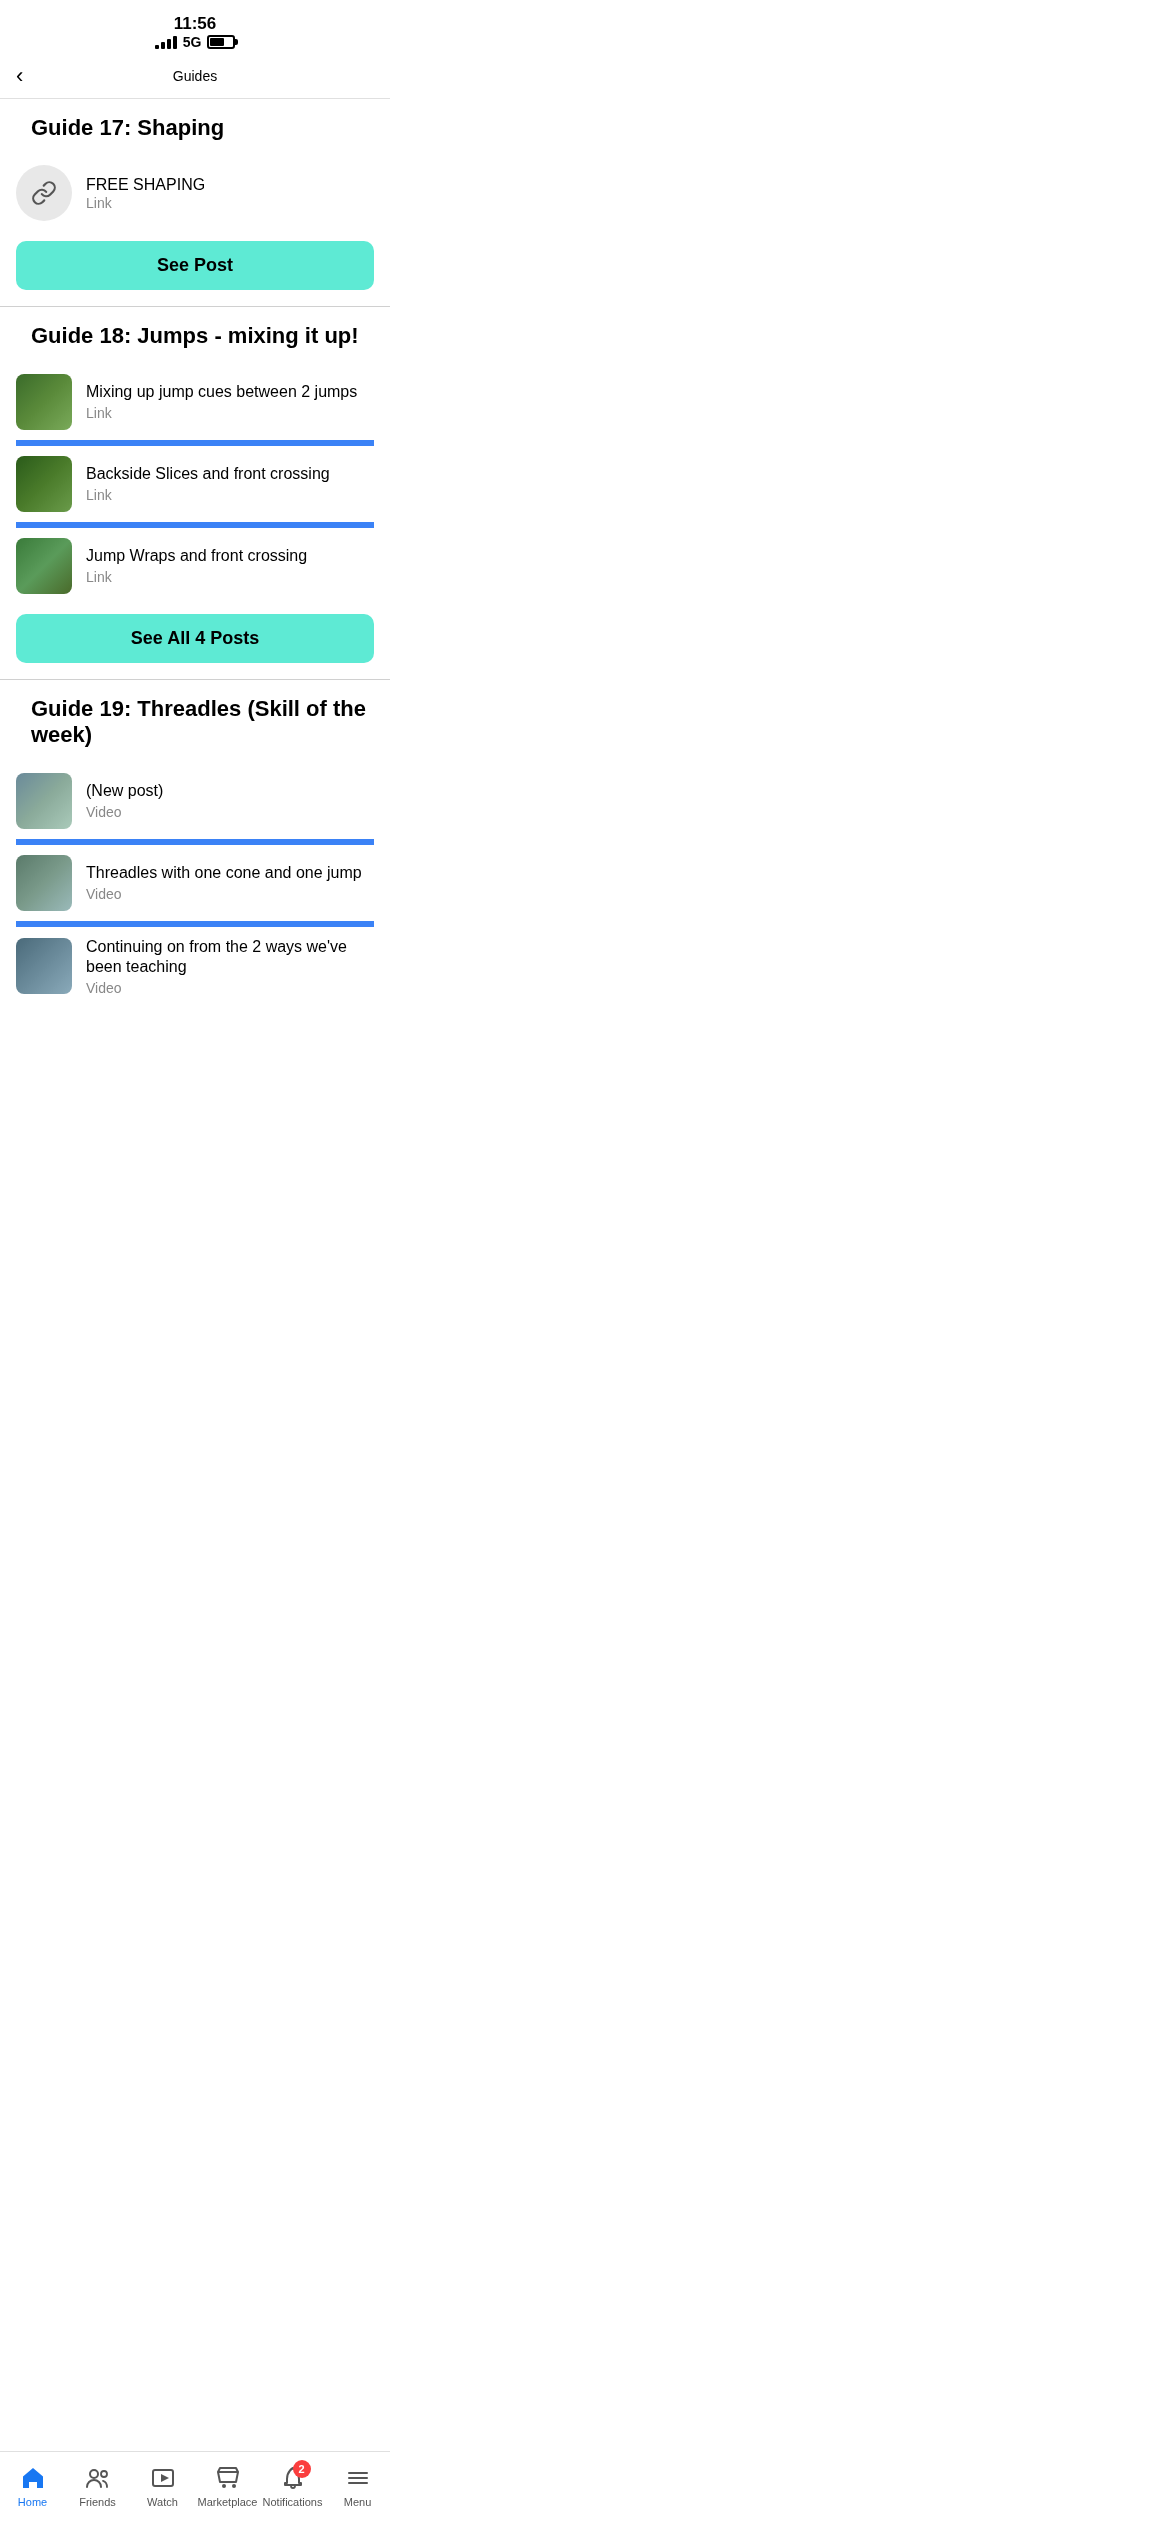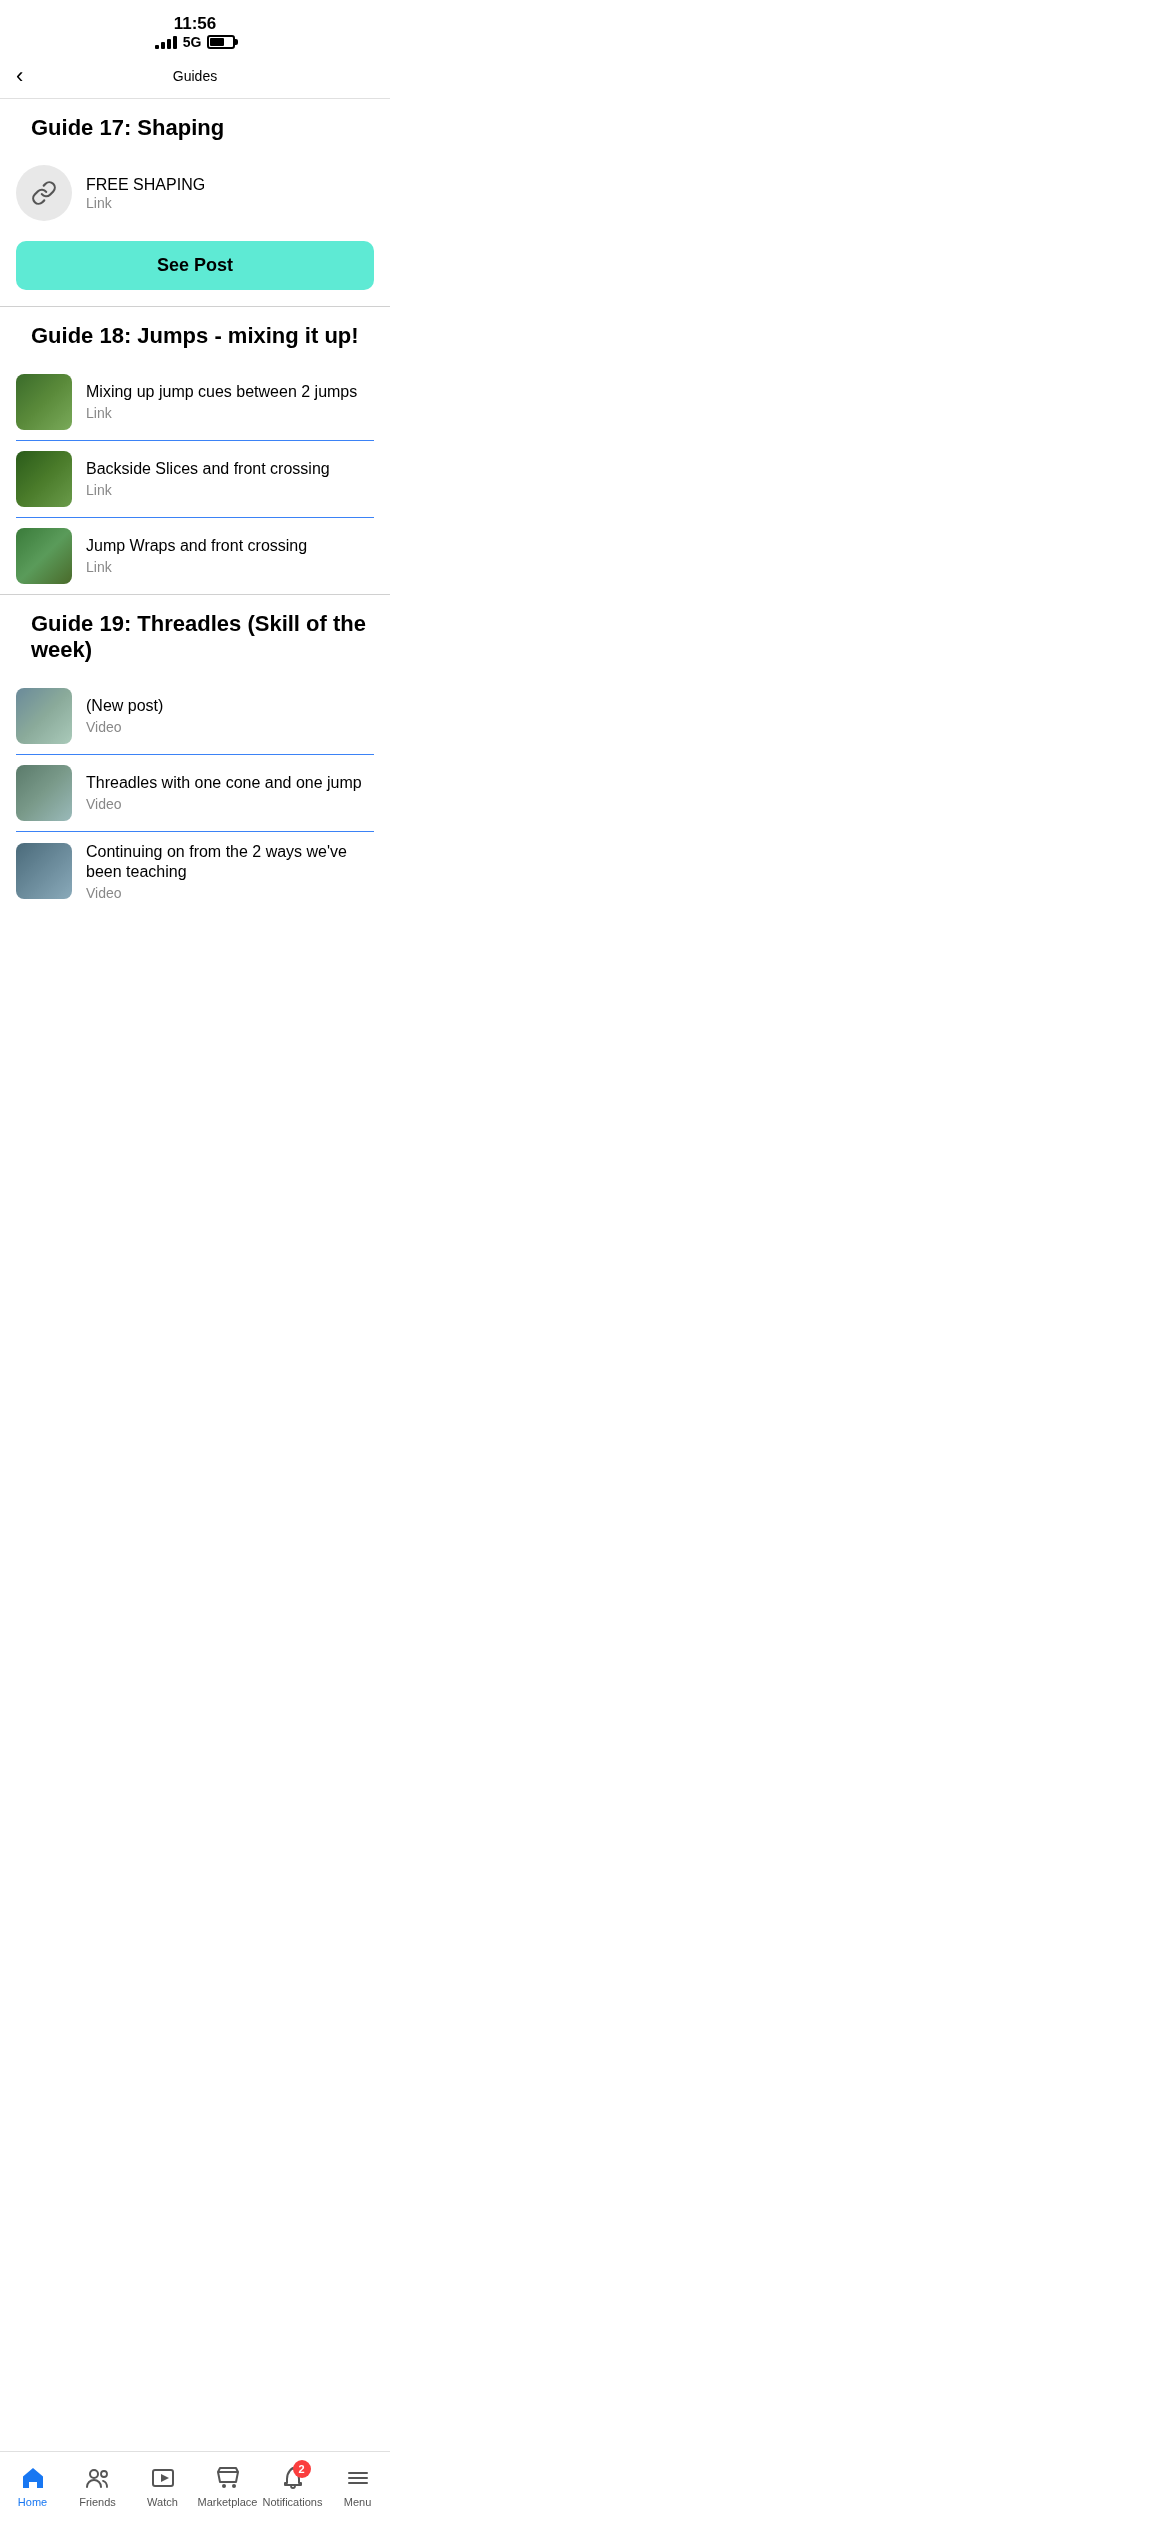--- a/index.html
+++ b/index.html
@@ -157,21 +157,21 @@
       color: #888;
       margin-top: 1px;
     }
 
     
     .post-item {
       display: flex;
       align-items: center;
       gap: 14px;
       padding: 10px 0;
-      border-top: 1px solid #3b82f6;
+      border-top: 6px solid #3b82f6;
     }
     .post-item:first-of-type {
       border-top: none;
     }
     .thumbnail {
       width: 56px;
       height: 56px;
       border-radius: 8px;
       flex-shrink: 0;
       overflow: hidden;
@@ -347,20 +347,21 @@
     </div>
 
     <div class="post-item">
       <div class="thumbnail thumb-3"></div>
       <div class="post-item-text">
         <div class="item-title">Jump Wraps and front crossing</div>
         <div class="item-type">Link</div>
       </div>
     </div>
 
+    <button class="see-post-btn">See All 4 Posts</button>
   </div>
 
   <div class="section-divider"></div>
 
   <div class="guide-section">
     <div class="guide-title">Guide 19: Threadles (Skill of the week)</div>
 
     <div class="post-item" style="border-top:none;">
       <div class="thumbnail thumb-4"></div>
       <div class="post-item-text">

